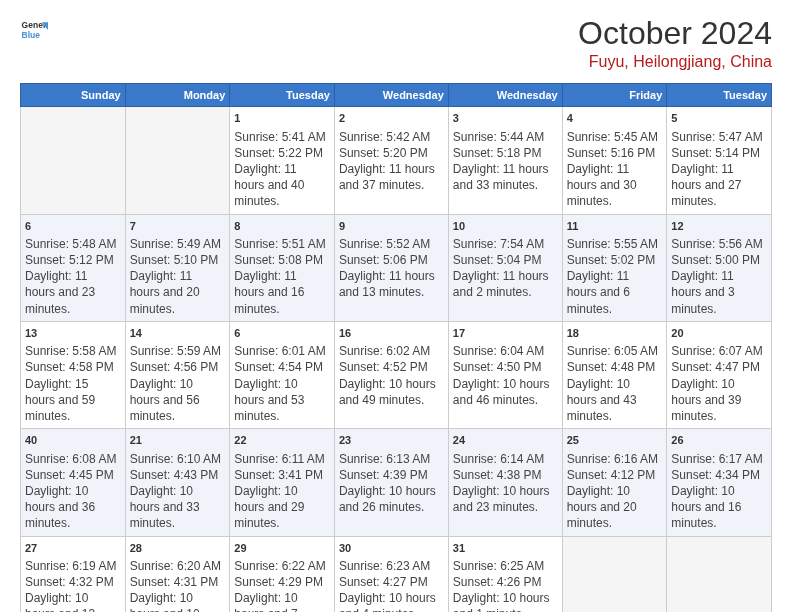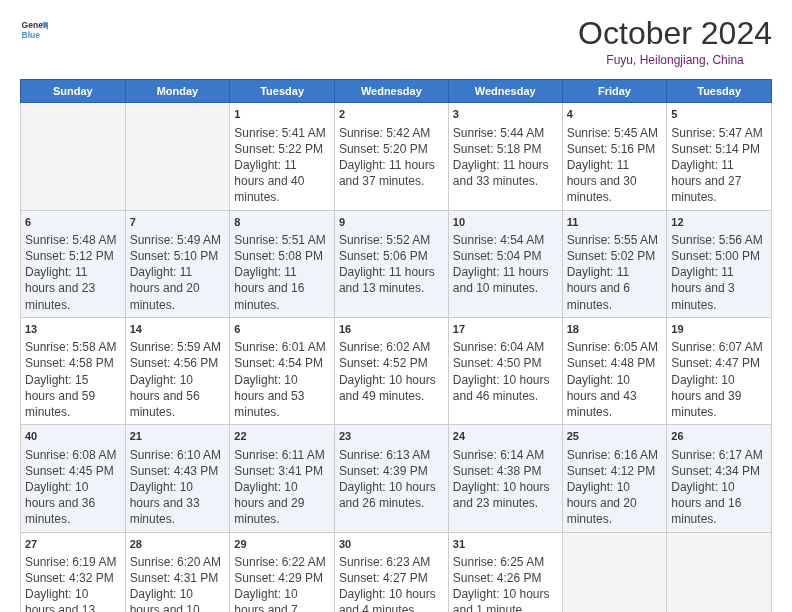--- a/index.html
+++ b/index.html
@@ -24,44 +24,44 @@
     .logo {
       display: flex;
       align-items: center;
       gap: 4px;
     }
     .logo-icon {
       width: 28px;
       height: 28px;
     }
     .title-block {
-      text-align: center;
+      text-align: right;
       margin-left: 36px;
     }
     .main-title {
       font-size: 32px;
       font-weight: 300;
       color: #333;
       line-height: 1.1;
     }
     .subtitle {
-      font-size: 12px;
-      color: #701a75;
+      font-size: 16px;
+      color: #b91c1c;
       margin-top: 2px;
     }
     .calendar-table {
       width: 100%;
       border-collapse: collapse;
       font-size: 10.5px;
     }
     .calendar-table thead tr th {
       background: #3a78c9;
       color: #fff;
       padding: 5px 4px;
-      text-align: center;
+      text-align: right;
       font-weight: bold;
       font-size: 11px;
       border: 1px solid #2a60a8;
     }
     .calendar-table tbody tr td {
       border: 1px solid #ccc;
       padding: 4px 4px;
       vertical-align: top;
       height: 78px;
       color: #333;
@@ -160,21 +160,21 @@
           <td>
             <span class="day-number">8</span>
             <div class="day-info"><span>Sunrise: 5:51 AM</span><br><span>Sunset: 5:08 PM</span><br><span>Daylight: 11 hours and 16 minutes.</span></div>
           </td>
           <td>
             <span class="day-number">9</span>
             <div class="day-info"><span>Sunrise: 5:52 AM</span><br><span>Sunset: 5:06 PM</span><br><span>Daylight: 11 hours and 13 minutes.</span></div>
           </td>
           <td>
             <span class="day-number">10</span>
-            <div class="day-info"><span>Sunrise: 4:54 AM</span><br><span>Sunset: 5:04 PM</span><br><span>Daylight: 11 hours and 10 minutes.</span></div>
+            <div class="day-info"><span>Sunrise: 7:54 AM</span><br><span>Sunset: 5:04 PM</span><br><span>Daylight: 11 hours and 2 minutes.</span></div>
           </td>
           <td>
             <span class="day-number">11</span>
             <div class="day-info"><span>Sunrise: 5:55 AM</span><br><span>Sunset: 5:02 PM</span><br><span>Daylight: 11 hours and 6 minutes.</span></div>
           </td>
           <td>
             <span class="day-number">12</span>
             <div class="day-info"><span>Sunrise: 5:56 AM</span><br><span>Sunset: 5:00 PM</span><br><span>Daylight: 11 hours and 3 minutes.</span></div>
           </td>
         </tr>
@@ -197,21 +197,21 @@
           </td>
           <td>
             <span class="day-number">17</span>
             <div class="day-info"><span>Sunrise: 6:04 AM</span><br><span>Sunset: 4:50 PM</span><br><span>Daylight: 10 hours and 46 minutes.</span></div>
           </td>
           <td>
             <span class="day-number">18</span>
             <div class="day-info"><span>Sunrise: 6:05 AM</span><br><span>Sunset: 4:48 PM</span><br><span>Daylight: 10 hours and 43 minutes.</span></div>
           </td>
           <td>
-            <span class="day-number">19</span>
+            <span class="day-number">20</span>
             <div class="day-info"><span>Sunrise: 6:07 AM</span><br><span>Sunset: 4:47 PM</span><br><span>Daylight: 10 hours and 39 minutes.</span></div>
           </td>
         </tr>
         <tr class="row-shaded">
           <td>
             <span class="day-number">40</span>
             <div class="day-info"><span>Sunrise: 6:08 AM</span><br><span>Sunset: 4:45 PM</span><br><span>Daylight: 10 hours and 36 minutes.</span></div>
           </td>
           <td>
             <span class="day-number">21</span>

